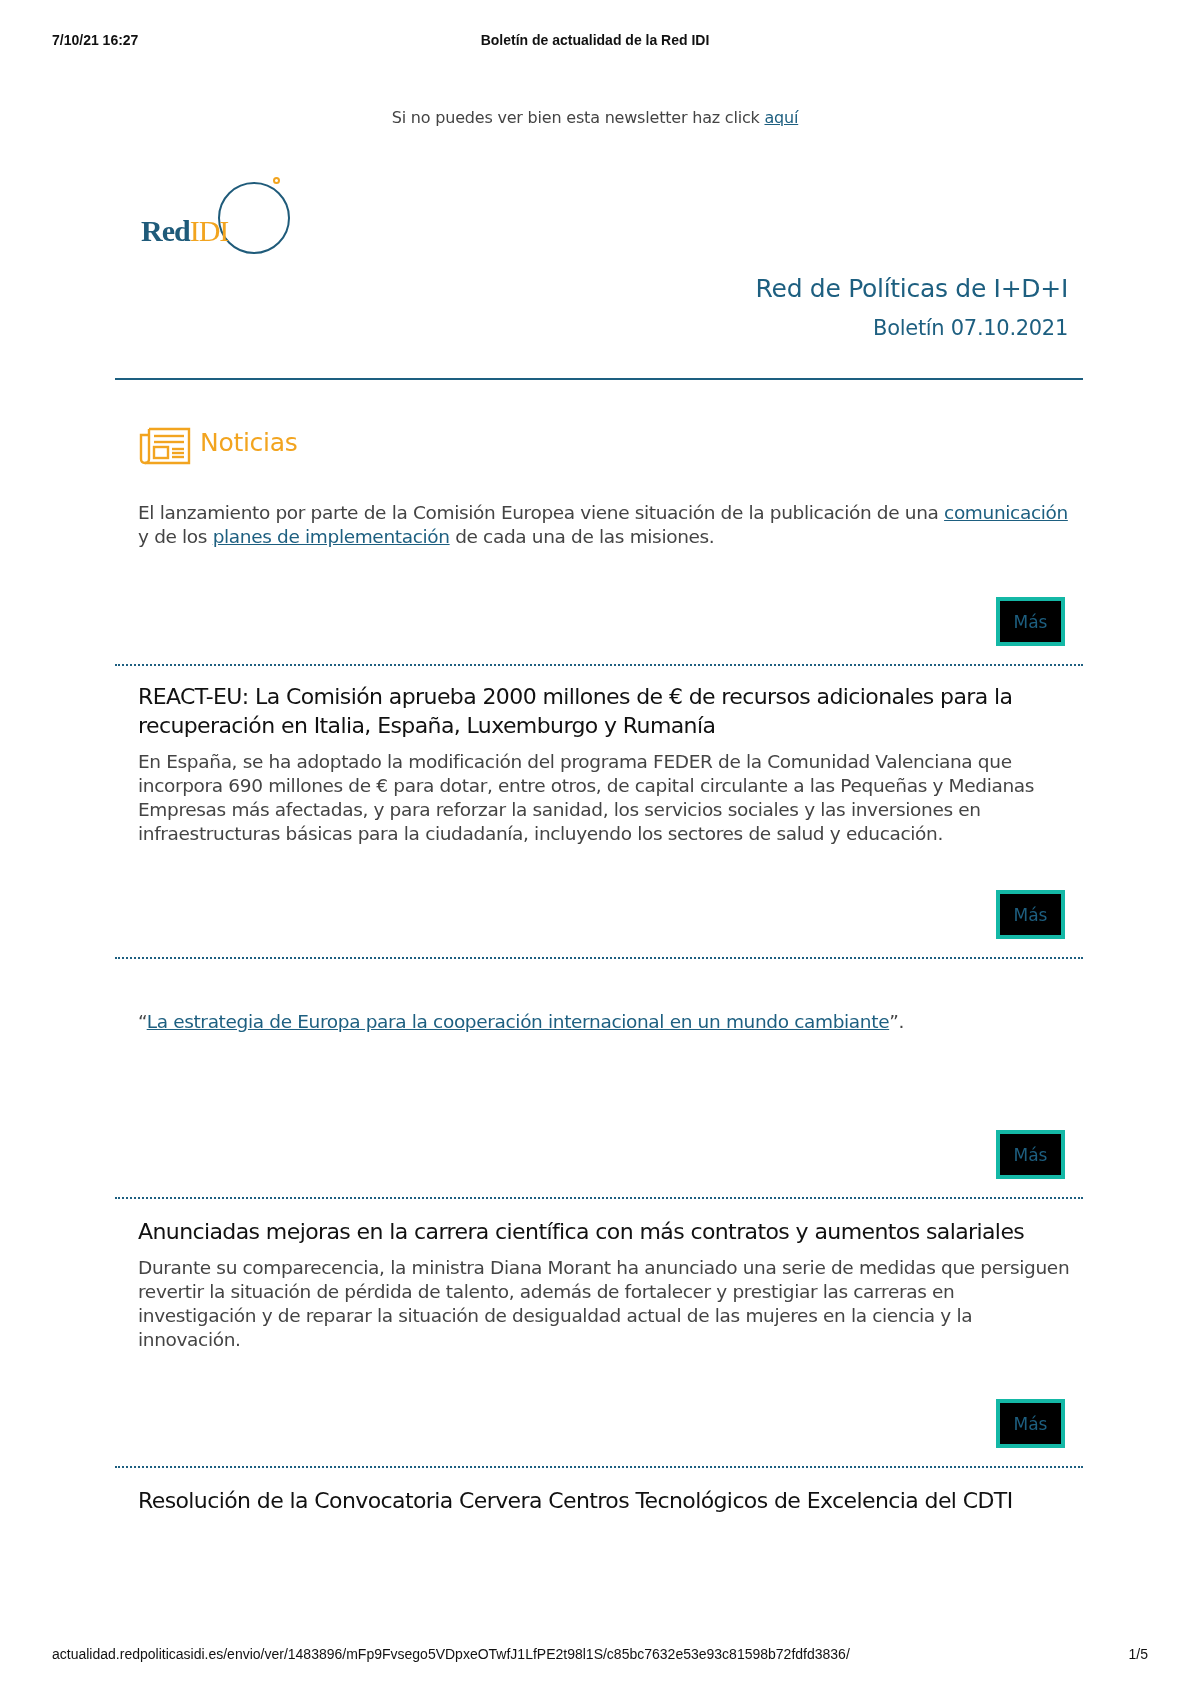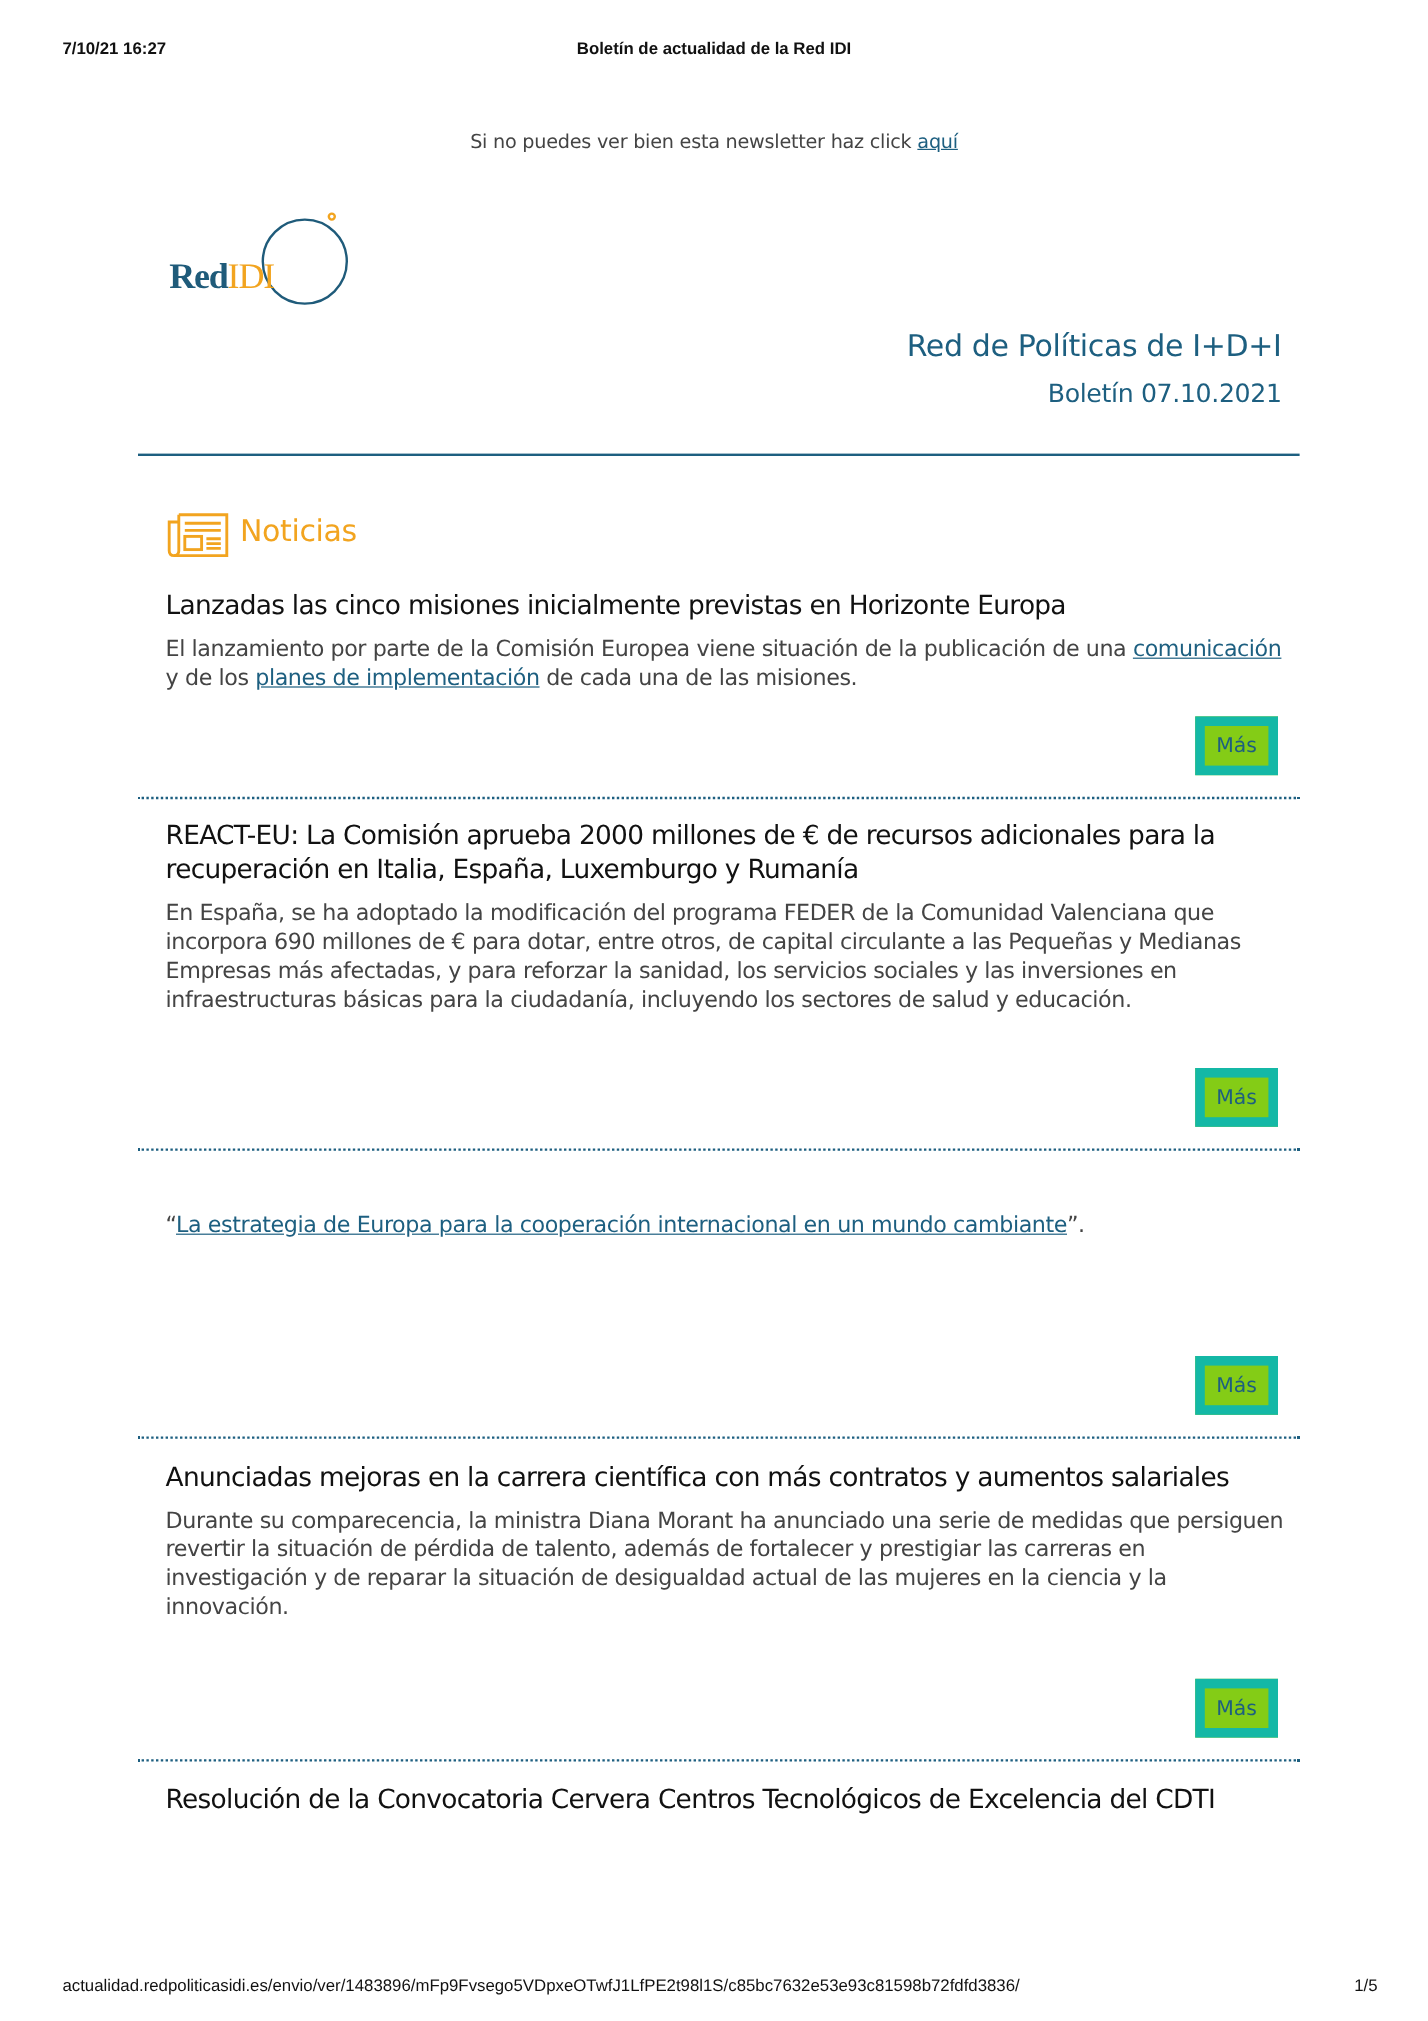--- a/index.html
+++ b/index.html
@@ -64,23 +64,23 @@
     margin: 0; font-family: "DejaVu Sans", sans-serif; font-weight: normal;
     font-size: 22px; line-height: 29px; color: #111; letter-spacing: -0.6px;
   }
   .article p {
     margin: 10px 0 0 0; font-family: "DejaVu Sans", sans-serif; font-size: 18.5px;
     line-height: 24px; color: #444; letter-spacing: -0.35px;
   }
   .article p a { color: #1d5f80; text-decoration: underline; }
 
   .more-btn {
-    position: absolute; width: 69px; height: 49px; border: 8px solid #14b8a6;
+    position: absolute; width: 69px; height: 49px; border: 4px solid #14b8a6;
     box-sizing: border-box; left: 996px; display: flex; align-items: center; justify-content: center;
-    font-family: "DejaVu Sans", sans-serif; font-size: 17px; color: #1d5f80; background: #84cc16;
+    font-family: "DejaVu Sans", sans-serif; font-size: 17px; color: #1d5f80; background: #000000;
   }
   .dotted-rule {
     position: absolute; left: 115px; width: 968px; height: 0; border-top: 2px dotted #1d5f80;
   }
 </style>
 </head>
 <body>
 
 <div class="print-header">
   <span class="date">7/10/21 16:27</span>
@@ -109,21 +109,20 @@
     <line x1="15" y1="16" x2="45" y2="16"></line>
     <rect x="15" y="21" width="14" height="11"></rect>
     <line x1="33" y1="23" x2="45" y2="23"></line>
     <line x1="33" y1="27" x2="45" y2="27"></line>
     <line x1="33" y1="31" x2="45" y2="31"></line>
   </svg>
   <span class="label">Noticias</span>
 </div>
 
 <div class="article" style="top:491px;">
-  <h2>Lanzadas las cinco misiones inicialmente previstas en Horizonte Europa</h2>
   <p><span>El lanzamiento por parte de la Comisión Europea viene situación de la publicación de una </span><a href="#">comunicación </a><span>y de los </span><a href="#">planes de implementación</a><span> de cada una de las misiones.</span></p>
 </div>
 <div class="more-btn" style="top:597px;">Más</div>
 <div class="dotted-rule" style="top:664px;"></div>
 
 <div class="article" style="top:682px;">
   <h2>REACT-EU: La Comisión aprueba 2000 millones de € de recursos adicionales para la recuperación en Italia, España, Luxemburgo y Rumanía</h2>
   <p>En España, se ha adoptado la modificación del programa FEDER de la Comunidad Valenciana que incorpora 690 millones de € para dotar, entre otros, de capital circulante a las Pequeñas y Medianas Empresas más afectadas, y para reforzar la sanidad, los servicios sociales y las inversiones en infraestructuras básicas para la ciudadanía, incluyendo los sectores de salud y educación.</p>
 </div>
 <div class="more-btn" style="top:890px;">Más</div>

